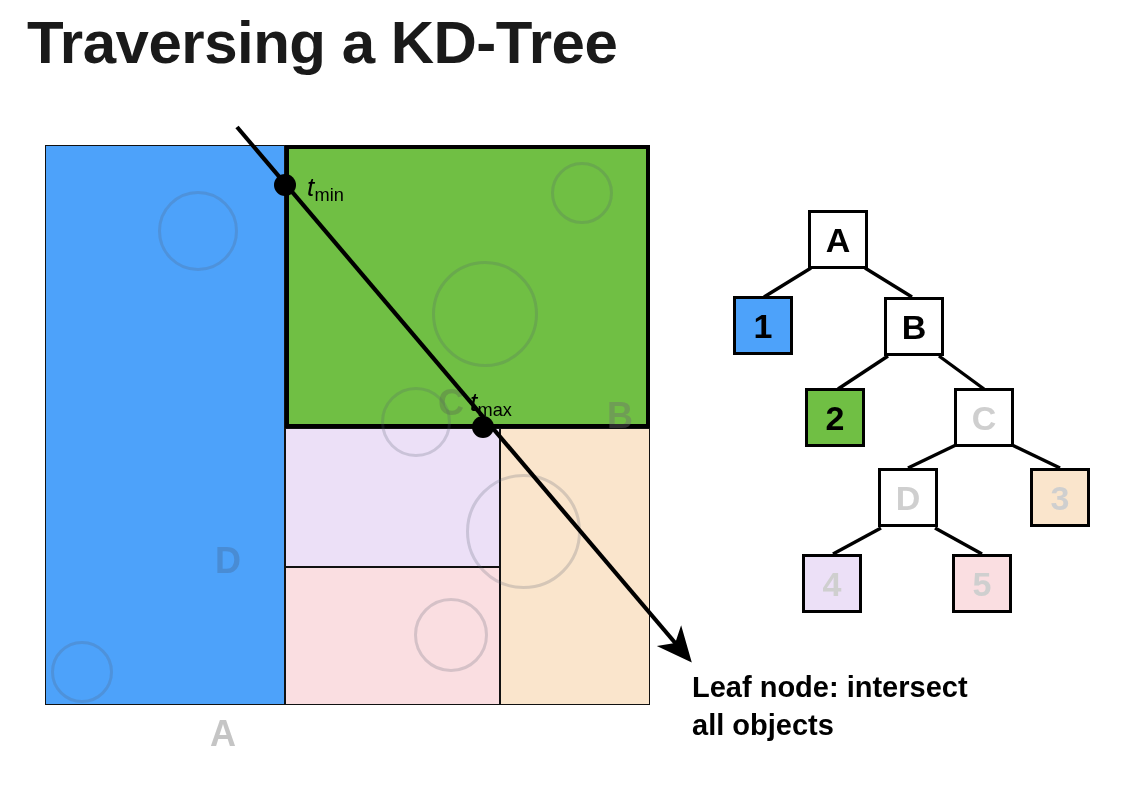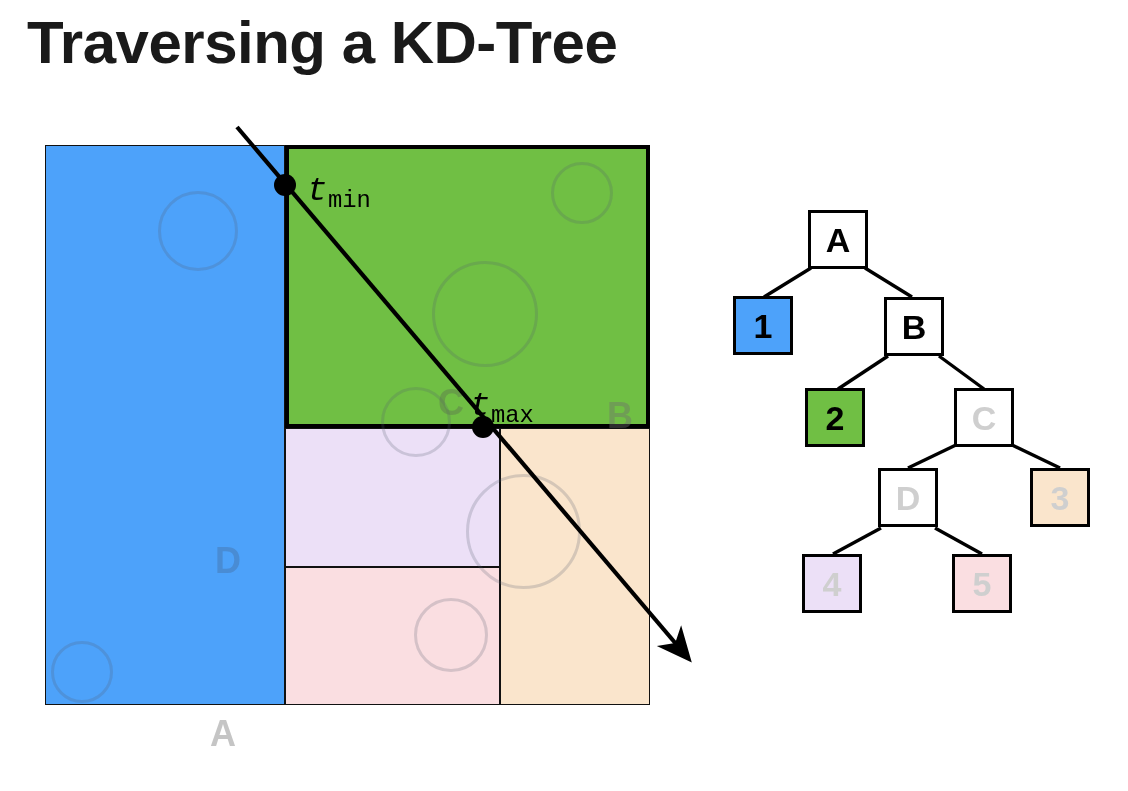--- a/index.html
+++ b/index.html
@@ -79,23 +79,23 @@
     left: 0; top: 0;
     width: 1128px; height: 791px;
     z-index: 20;
     pointer-events: none;
   }
 
   
   .t-label {
     position: absolute;
     z-index: 22;
-    font-family: Liberation Mono, monospace;
+    font-family: Liberation Sans, sans-serif;
     font-style: italic;
-    font-size: 34px;
+    font-size: 26px;
     color: #000000;
     line-height: 1;
     white-space: nowrap;
   }
   .t-label sub {
     font-style: normal;
     font-size: 0.70em;
     vertical-align: baseline;
     position: relative;
     top: 0.28em;
@@ -222,13 +222,15 @@
 
   <div class="tree-node dim" style="left:1030px; top:468px; background:#fae5cc;">3</div>
 
   <div class="tree-node dim" style="left:802px; top:554px; background:#ece0f7;">4</div>
 
   <div class="tree-node dim" style="left:952px; top:554px; background:#fadee1;">5</div>
 
 </div>
 
 <div id="leaf-caption">
+  <div>Leaf node: intersect</div>
+  <div>all objects</div>
 </div>
 
 </body></html>

